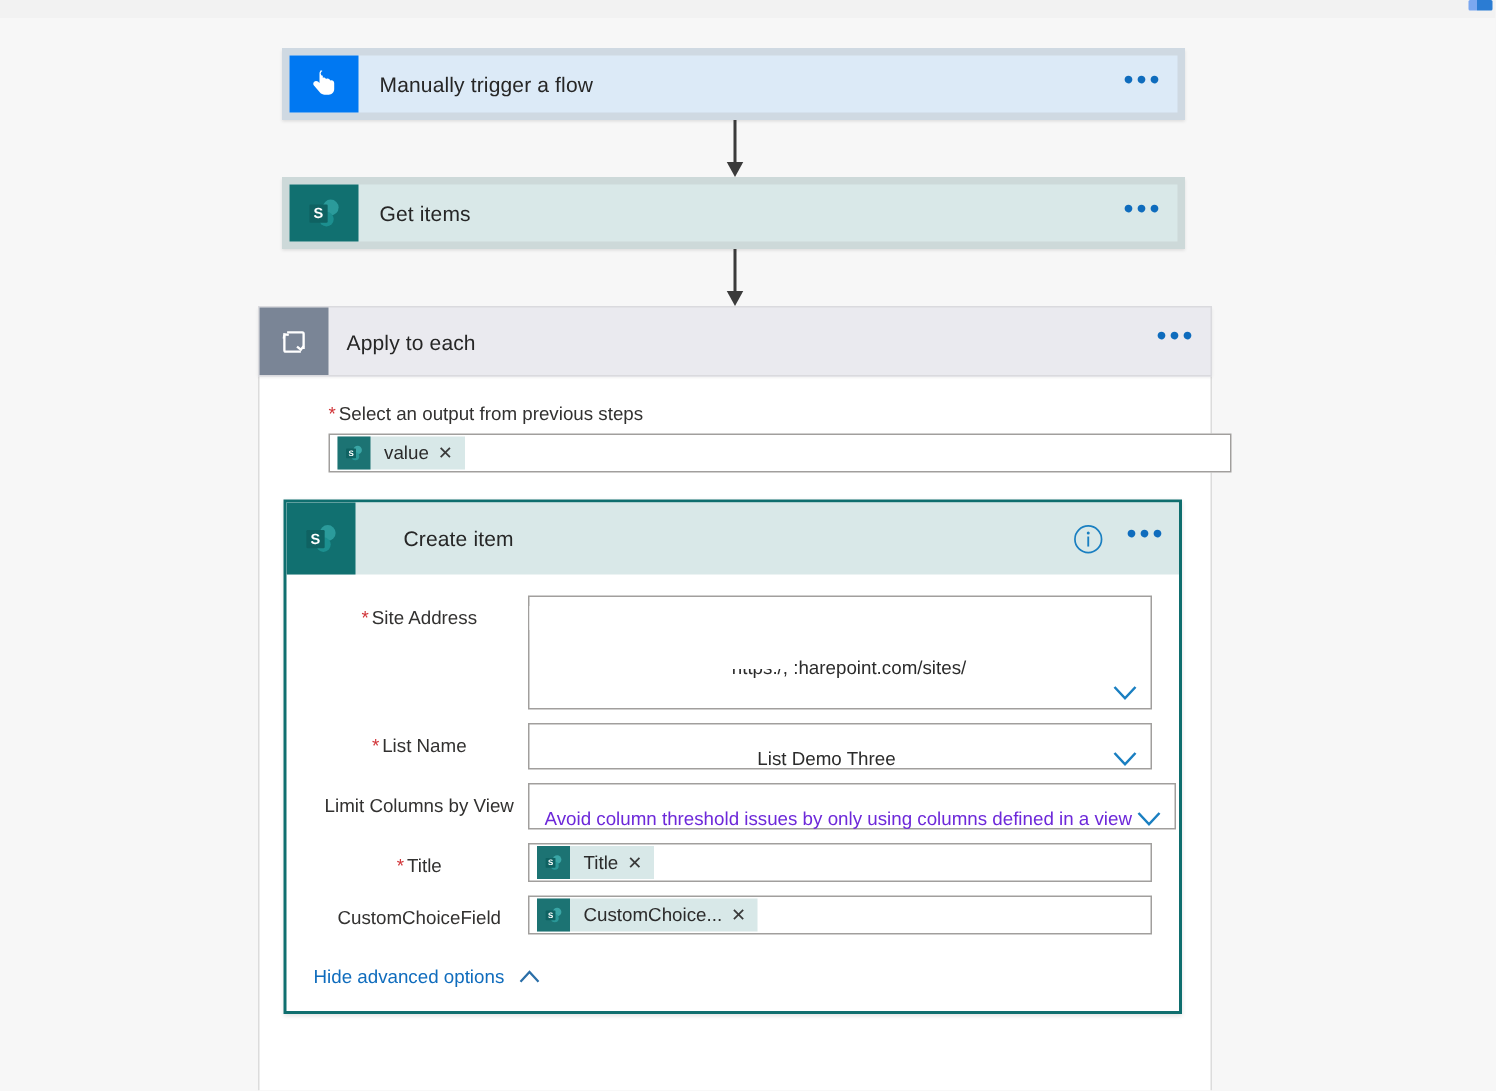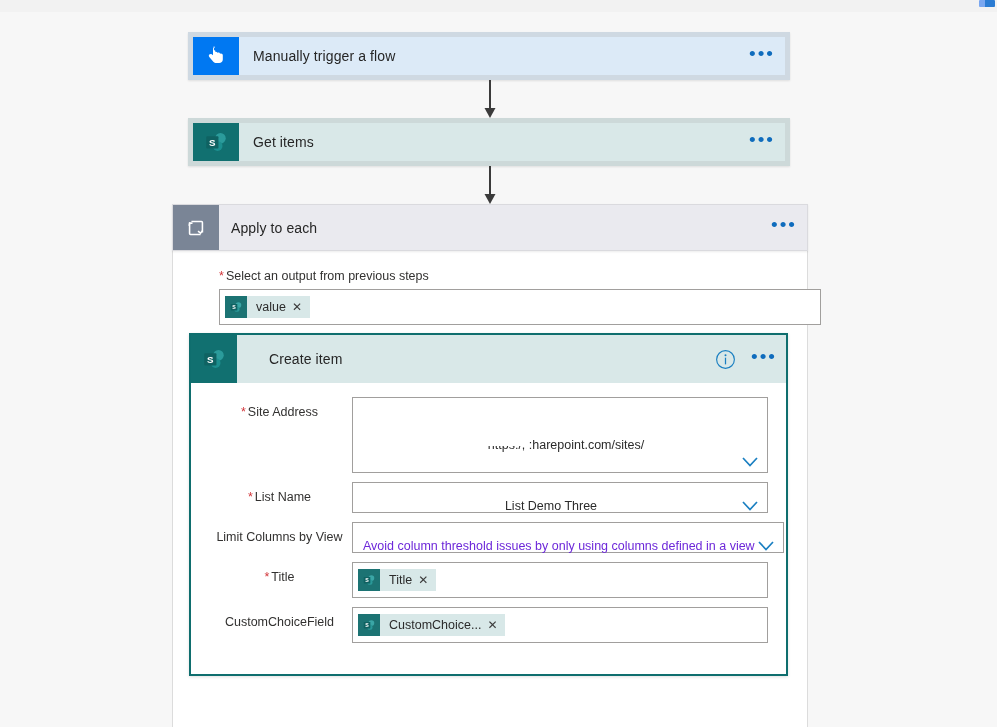--- a/index.html
+++ b/index.html
@@ -140,21 +140,21 @@
     font-size: 12.5px;
     color: #323130;
     margin-bottom: 6px;
     display: block;
   }
   .req-star { color: #d13438; margin-right: 2px; }
 
   .token-field {
     box-sizing: border-box;
     width: 602px;
-    height: 36px;
+    height: 26px;
     border: 1px solid #a19f9d;
     background: #fff;
     display: flex;
     align-items: center;
     padding-left: 5px;
   }
   .token {
     display: inline-flex;
     align-items: center;
     height: 22px;
@@ -493,17 +493,25 @@
                   <text class="sp-glyph" x="11.5" y="20.5" font-size="12" text-anchor="middle">S</text>
                 </svg>
               </span>
               <span class="token-text">CustomChoice...</span>
               <span class="token-x">✕</span>
             </span>
           </div>
         </div>
       </div>
 
+      <div id="advanced-row">
+        <span id="advanced-link">Hide advanced options</span>
+        <span id="advanced-chev">
+          <svg width="16" height="11" viewBox="0 0 16 11" aria-hidden="true">
+            <polyline points="2,8.5 8,2 14,8.5" fill="none" stroke="#2b6fa8" stroke-width="1.5"></polyline>
+          </svg>
+        </span>
+      </div>
 
     </div>
   </div>
 
 </div>
 
 </body></html>

